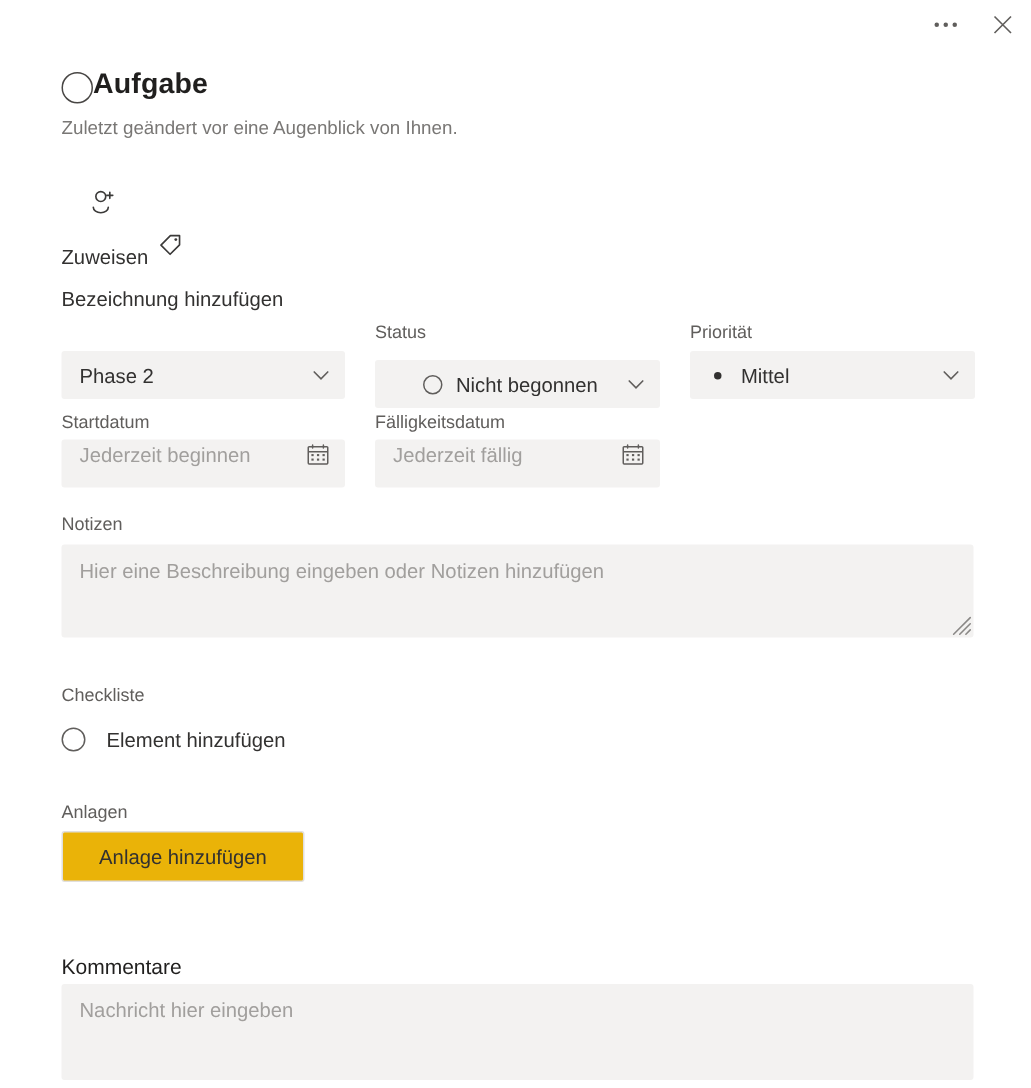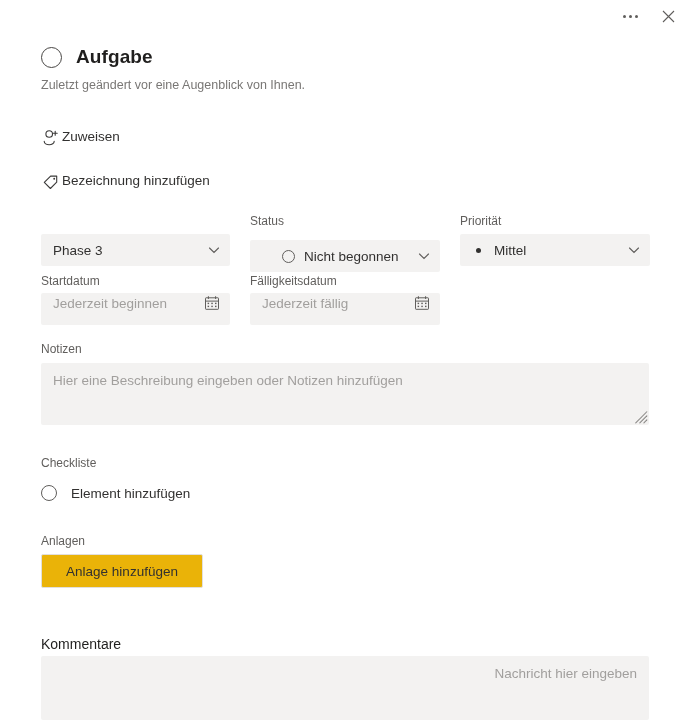--- a/index.html
+++ b/index.html
@@ -52,22 +52,21 @@
 
   
   .header {
     position: absolute;
     left: 41px;
     top: 45px;
     right: 40px;
   }
   .title-row {
     display: flex;
-    align-items: center;
-    gap: 14px;
+    align-items: flex-end;
   }
   .task-circle {
     width: 21px;
     height: 21px;
     border: 1.4px solid #484644;
     border-radius: 50%;
     flex: 0 0 auto;
     cursor: pointer;
     background: transparent;
   }
@@ -85,25 +84,27 @@
     color: #797775;
     line-height: 16px;
   }
 
   
   .action-row {
     position: absolute;
     left: 41px;
     display: flex;
     align-items: center;
+    gap: 18px;
     cursor: pointer;
     height: 26px;
+    flex-direction: column;
   }
   .action-assign { top: 124px; }
-  .action-label  { top: 168px; }
+  .action-label  { top: 152px; }
   .action-icon {
     width: 21px;
     height: 21px;
     display: flex;
     align-items: center;
     justify-content: center;
     color: #3b3a39;
     flex: 0 0 auto;
   }
   .action-text {
@@ -284,21 +285,20 @@
     height: 64px;
     background: #f3f2f1;
     border: none;
     border-radius: 2px;
     padding: 10px 12px;
     font-family: "Liberation Sans", sans-serif;
     font-size: 13.5px;
     color: #323130;
     resize: none;
     overflow: hidden;
-    text-align: right;
   }
   .comments-box::placeholder { color: #a19f9d; }
 </style>
 </head>
 <body>
 
 <div class="window-controls">
   <button class="win-btn">
     <span class="ellipsis-dots">
       <i></i>
@@ -338,21 +338,21 @@
       <path d="M2.3 10.4 L8.6 4.1 h6.1 v6.1 L8.4 16.5 z" stroke-linejoin="round"></path>
       <circle cx="12.2" cy="6.7" r="0.95" fill="#3b3a39" stroke="none"></circle>
     </svg>
   </span>
   <span class="action-text">Bezeichnung hinzufügen</span>
 </div>
 
 <label class="field-label" style="position:absolute;left:41px;top:213px;margin-top:35px;">Bucket</label>
 <div class="select-field" style="left:41px;top:234px;width:189px;">
   <span class="val">
-    <span>Phase 3</span>
+    <span>Phase 2</span>
   </span>
   <svg class="chev" viewBox="0 0 12 12">
     <path d="M1.5 4 L6 8.5 L10.5 4" stroke="#605e5c" stroke-width="1.1" fill="none" stroke-linecap="round"></path>
   </svg>
 </div>
 
 <label class="field-label" style="position:absolute;left:250px;top:213px;">Status</label>
 <div class="select-field" style="left:250px;top:240px;width:190px;padding-left:32px;">
   <span class="val">
     <span class="status-dot-empty"></span>

